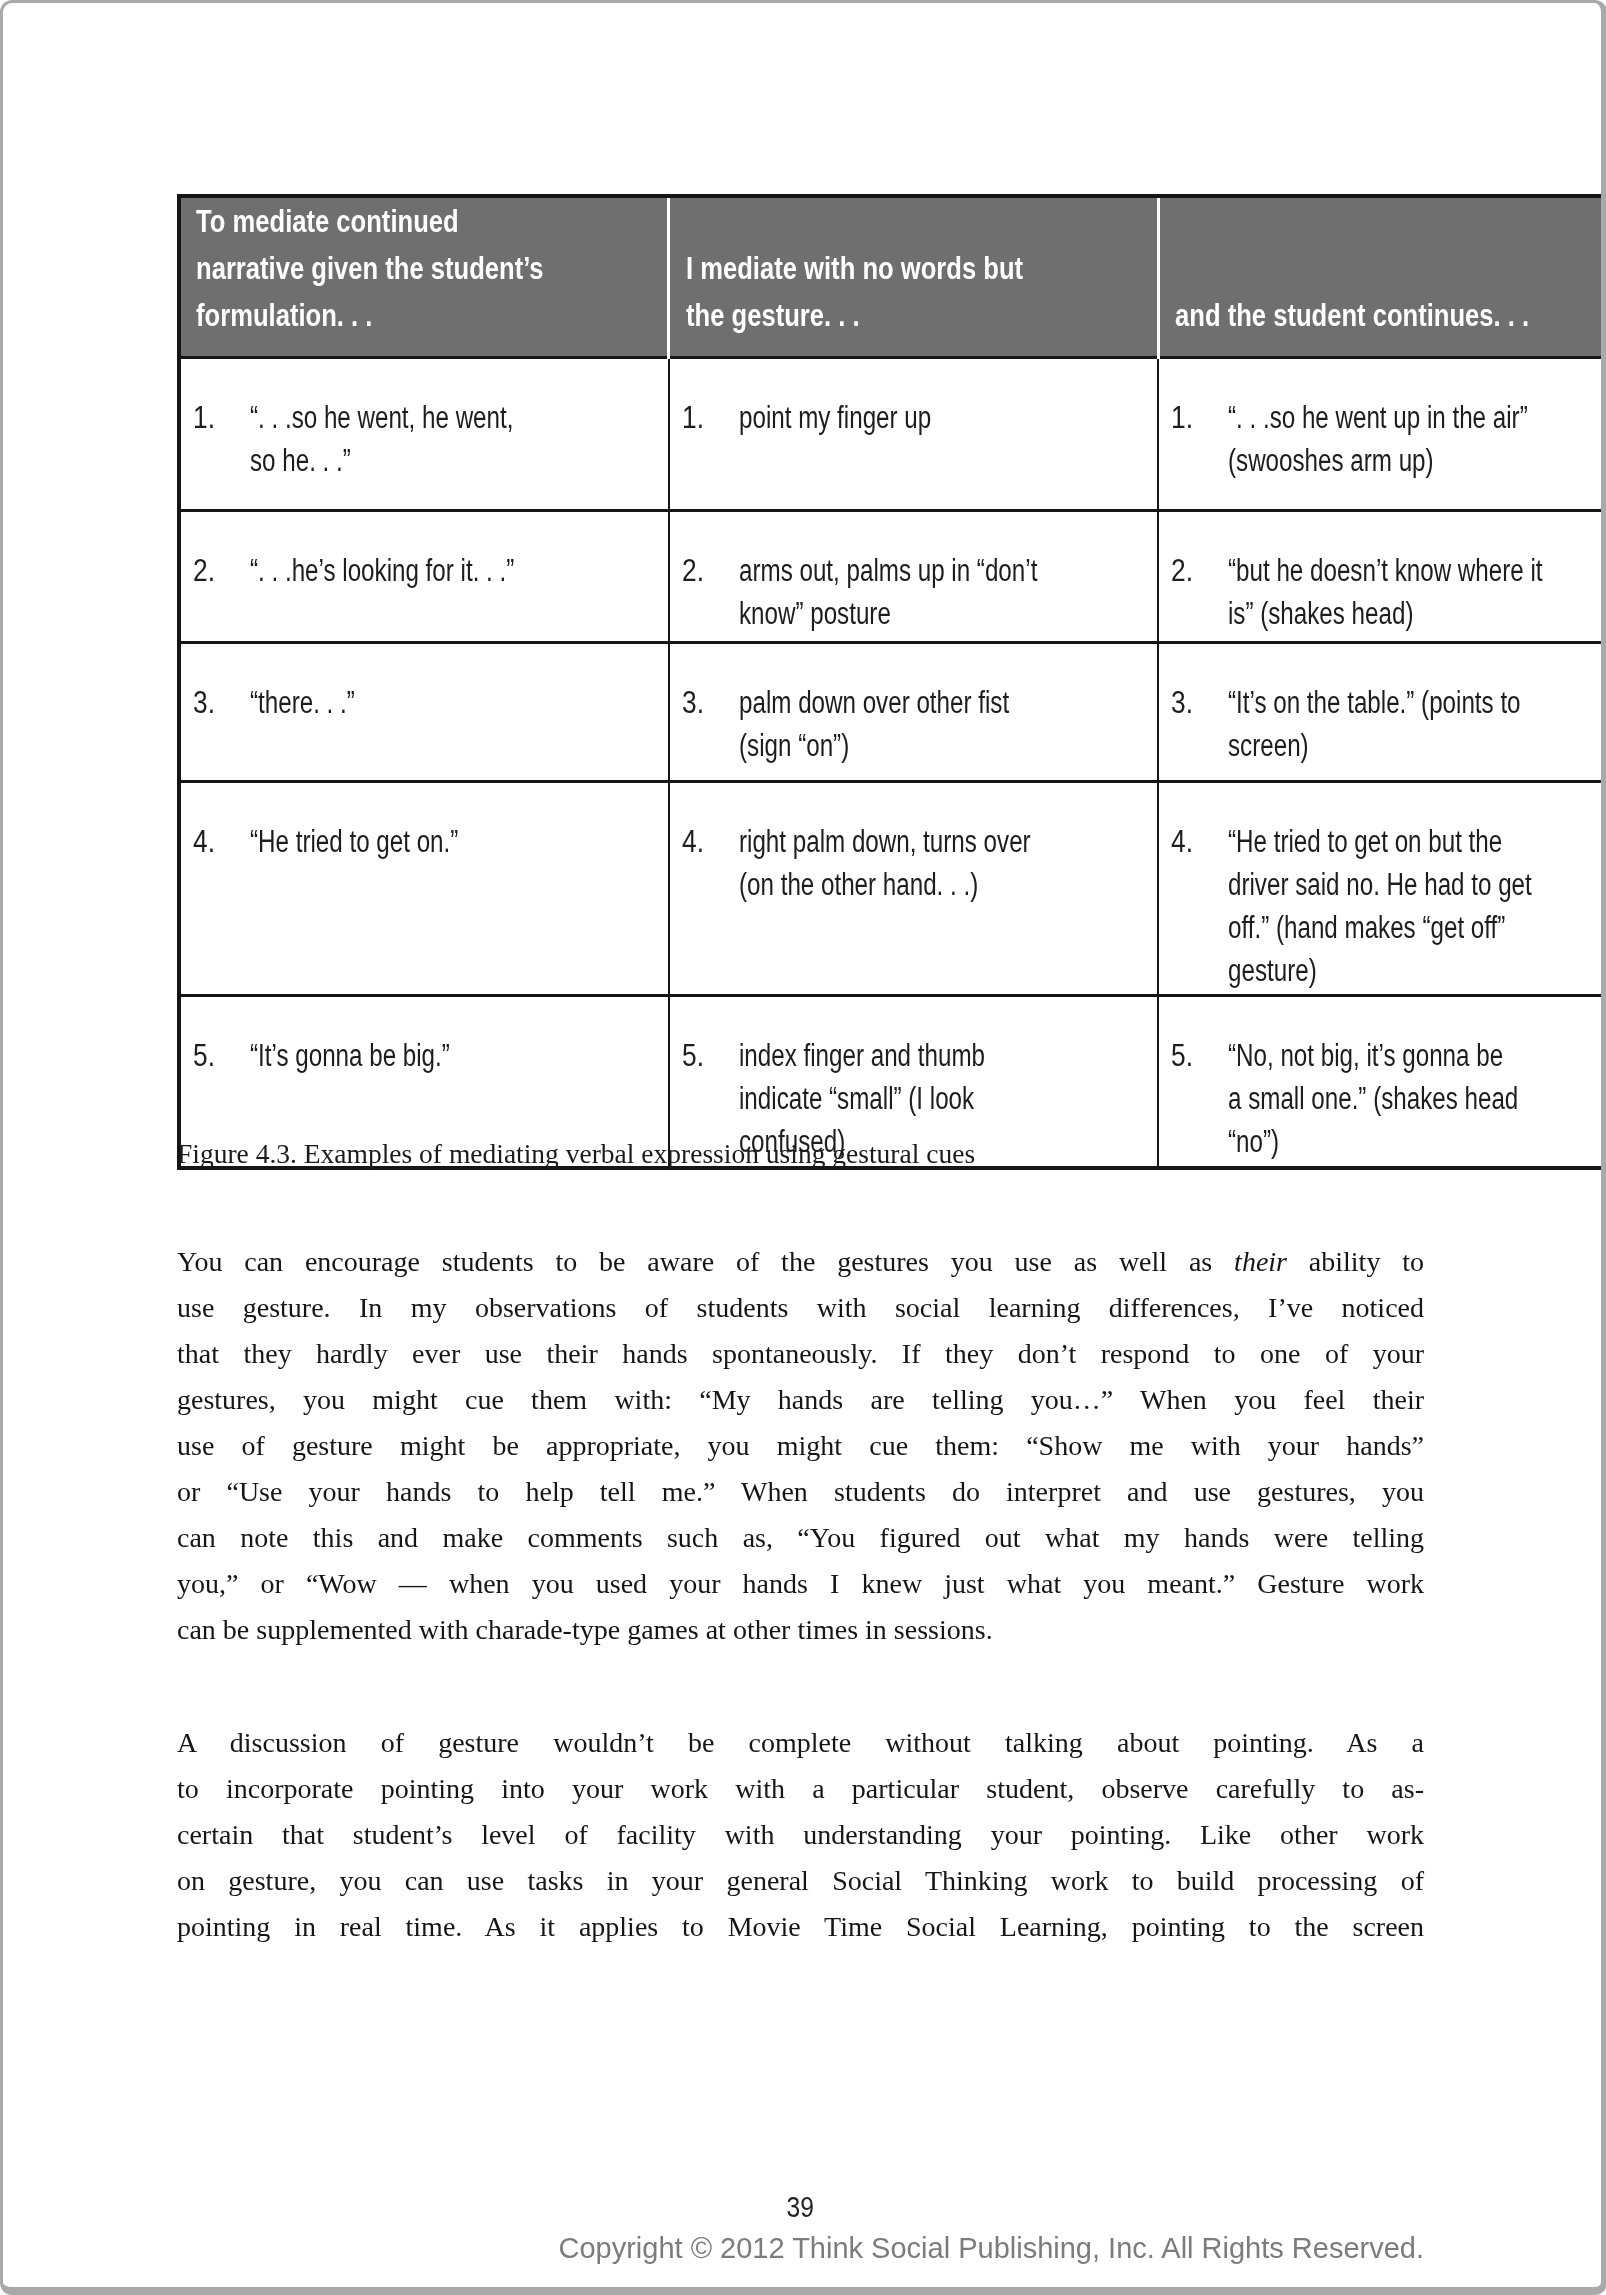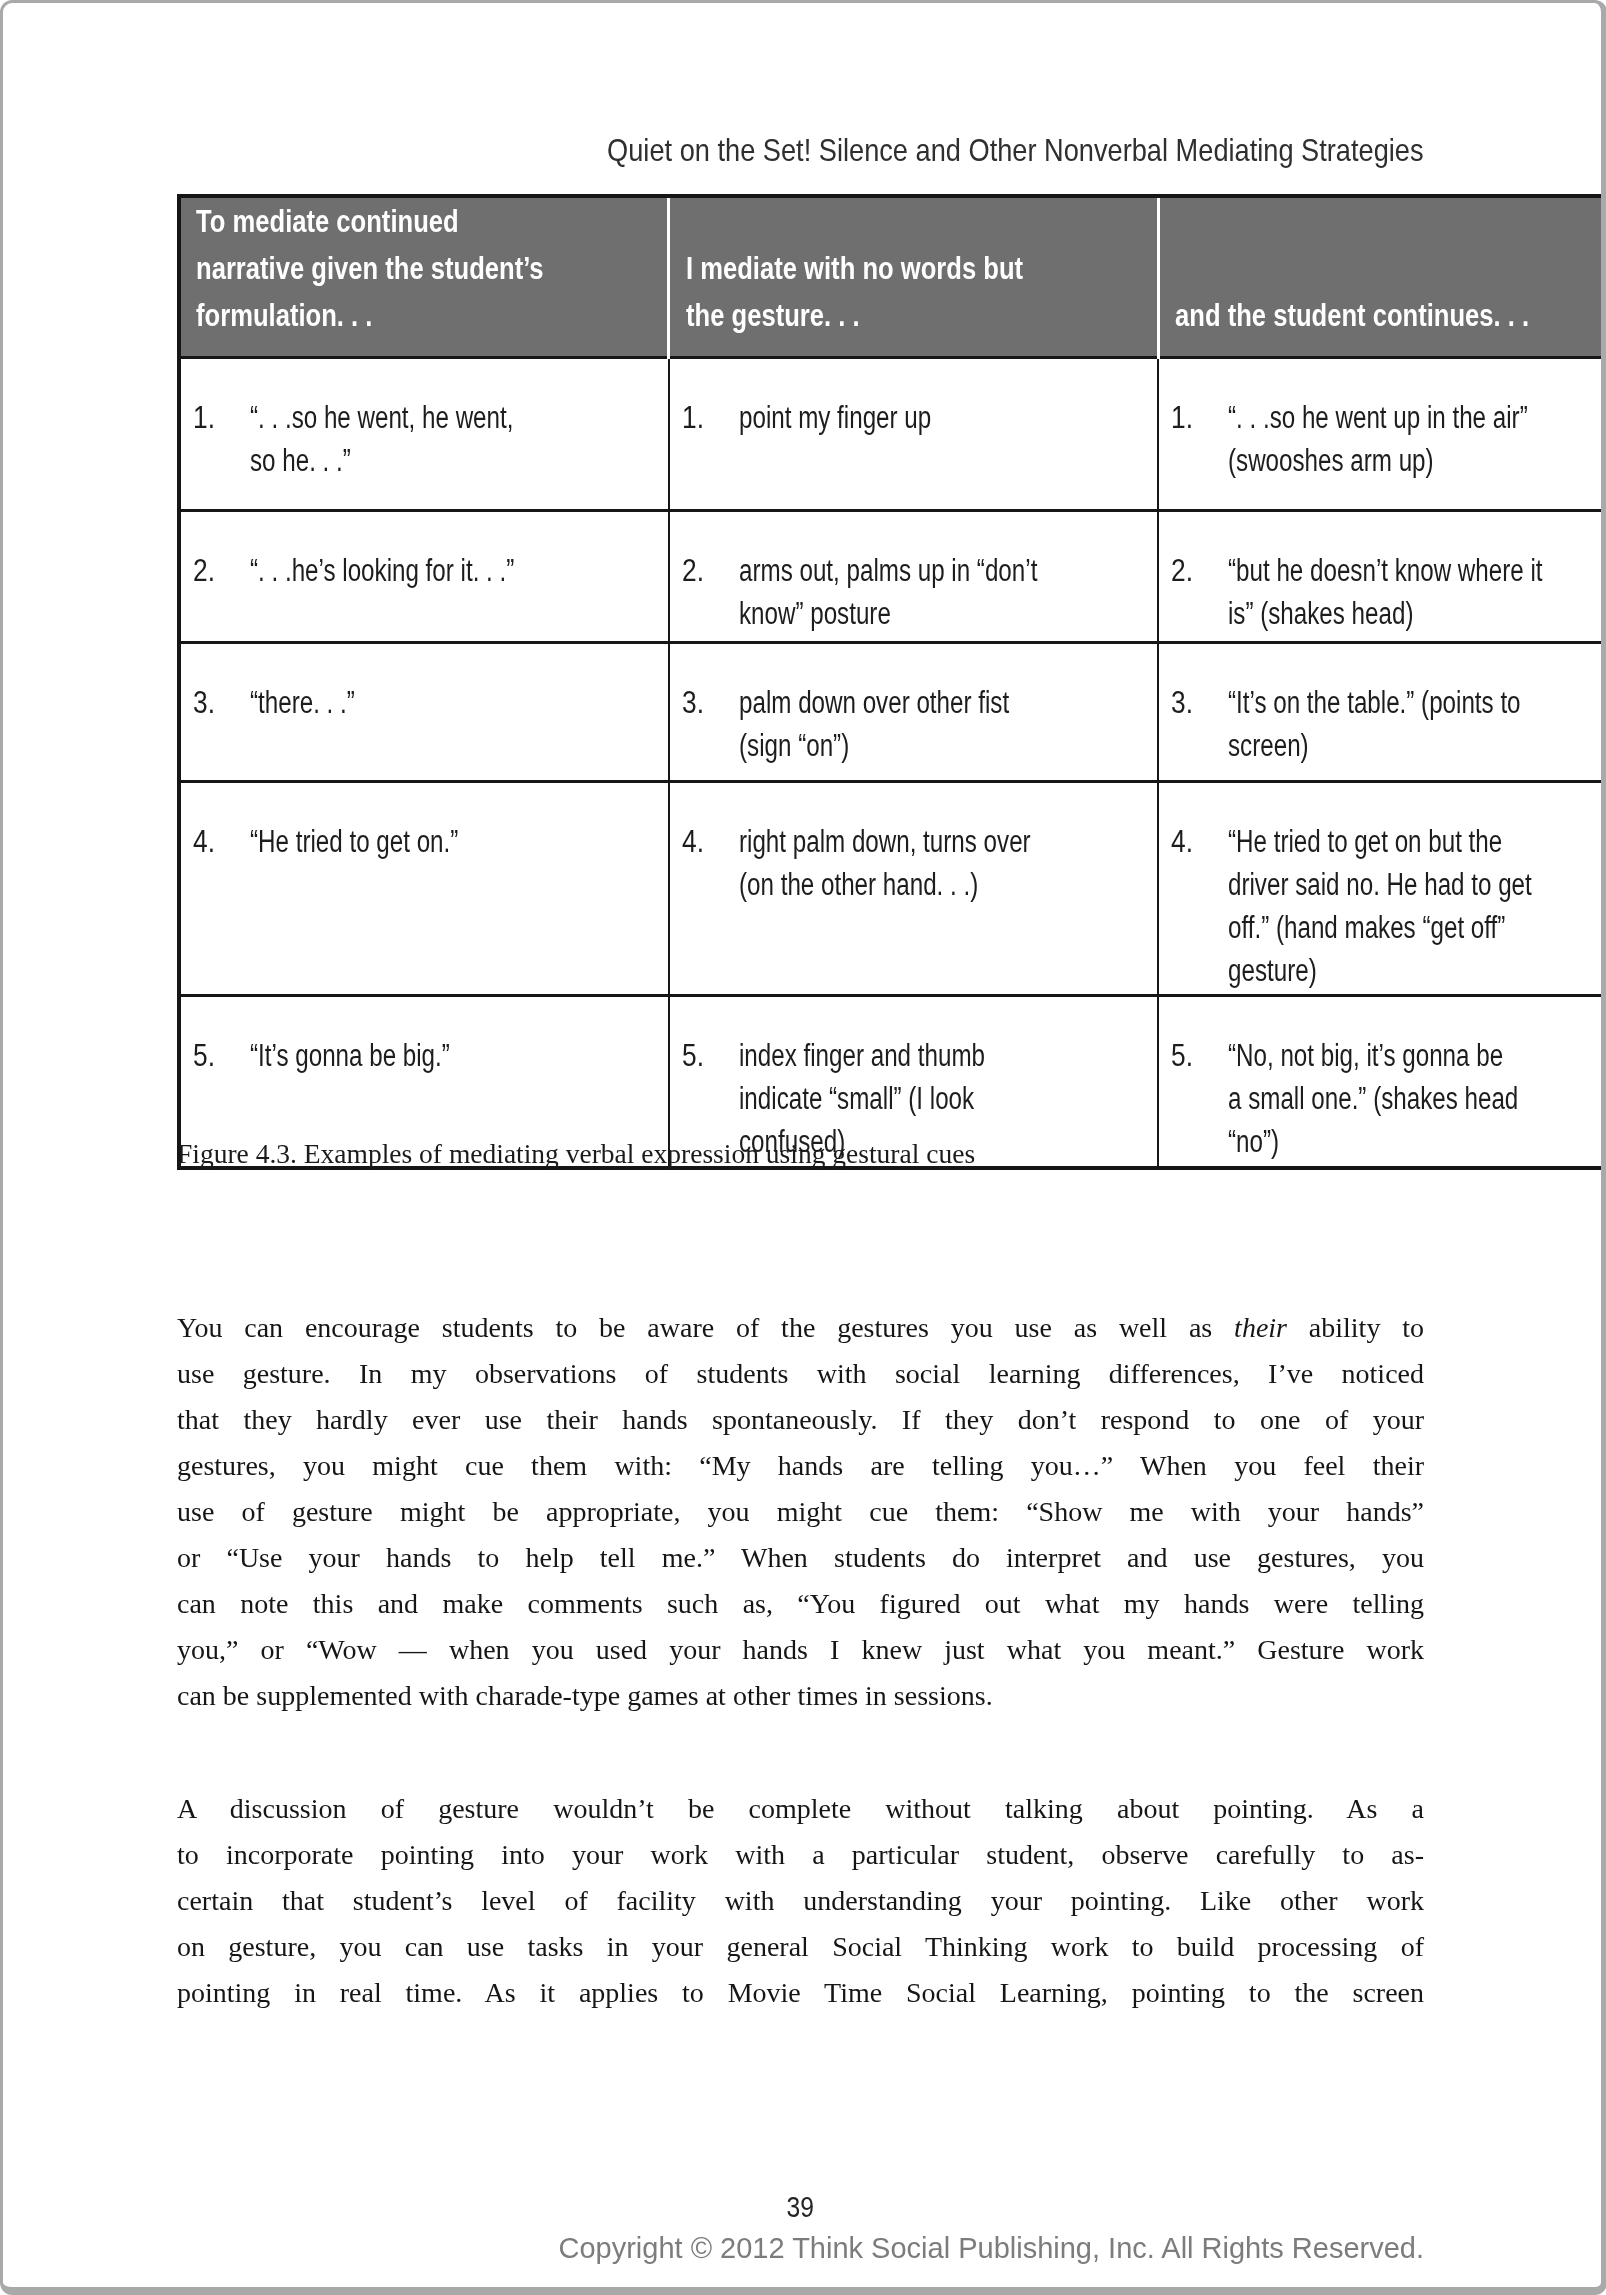--- a/index.html
+++ b/index.html
@@ -63,21 +63,21 @@
 
   
   .caption{
     position:absolute;left:174px;top:1134px;width:1247px;
     font-family:Liberation Serif, serif;
     font-size:27.5px;line-height:34px;color:#1b1b1b;
   }
 
   
   .body-text{
-    position:absolute;left:174px;top:1302px;width:1247px;
+    position:absolute;left:174px;top:1236px;width:1247px;
     font-family:"Liberation Serif", serif;
     font-size:28px;line-height:46px;color:#161616;
   }
   .para + .para{margin-top:67px;}
   .pline{text-align:justify;text-align-last:justify;}
   .pline.last{text-align-last:left;}
   .it{font-style:italic;}
 
   
   .page-number{
@@ -88,23 +88,20 @@
   .copyright{
     position:absolute;left:174px;top:2228px;width:1247px;
     text-align:right;font-size:29px;line-height:35px;color:#7c7c7c;
   }
 </style>
 </head>
 <body>
 
 <div class="page">
 
-  <div class="running-head">
-    <span class="cxr">Quiet on the Set! Silence and Other Nonverbal Mediating Strategies</span>
-  </div>
 
   <table class="fig">
     <thead>
       <tr>
         <td><span class="hd">To mediate continued
 narrative given the student’s
 formulation. . .</span></td>
         <td><span class="hd">I mediate with no words but
 the gesture. . .</span></td>
         <td><span class="hd">and the student continues. . .</span></td>

